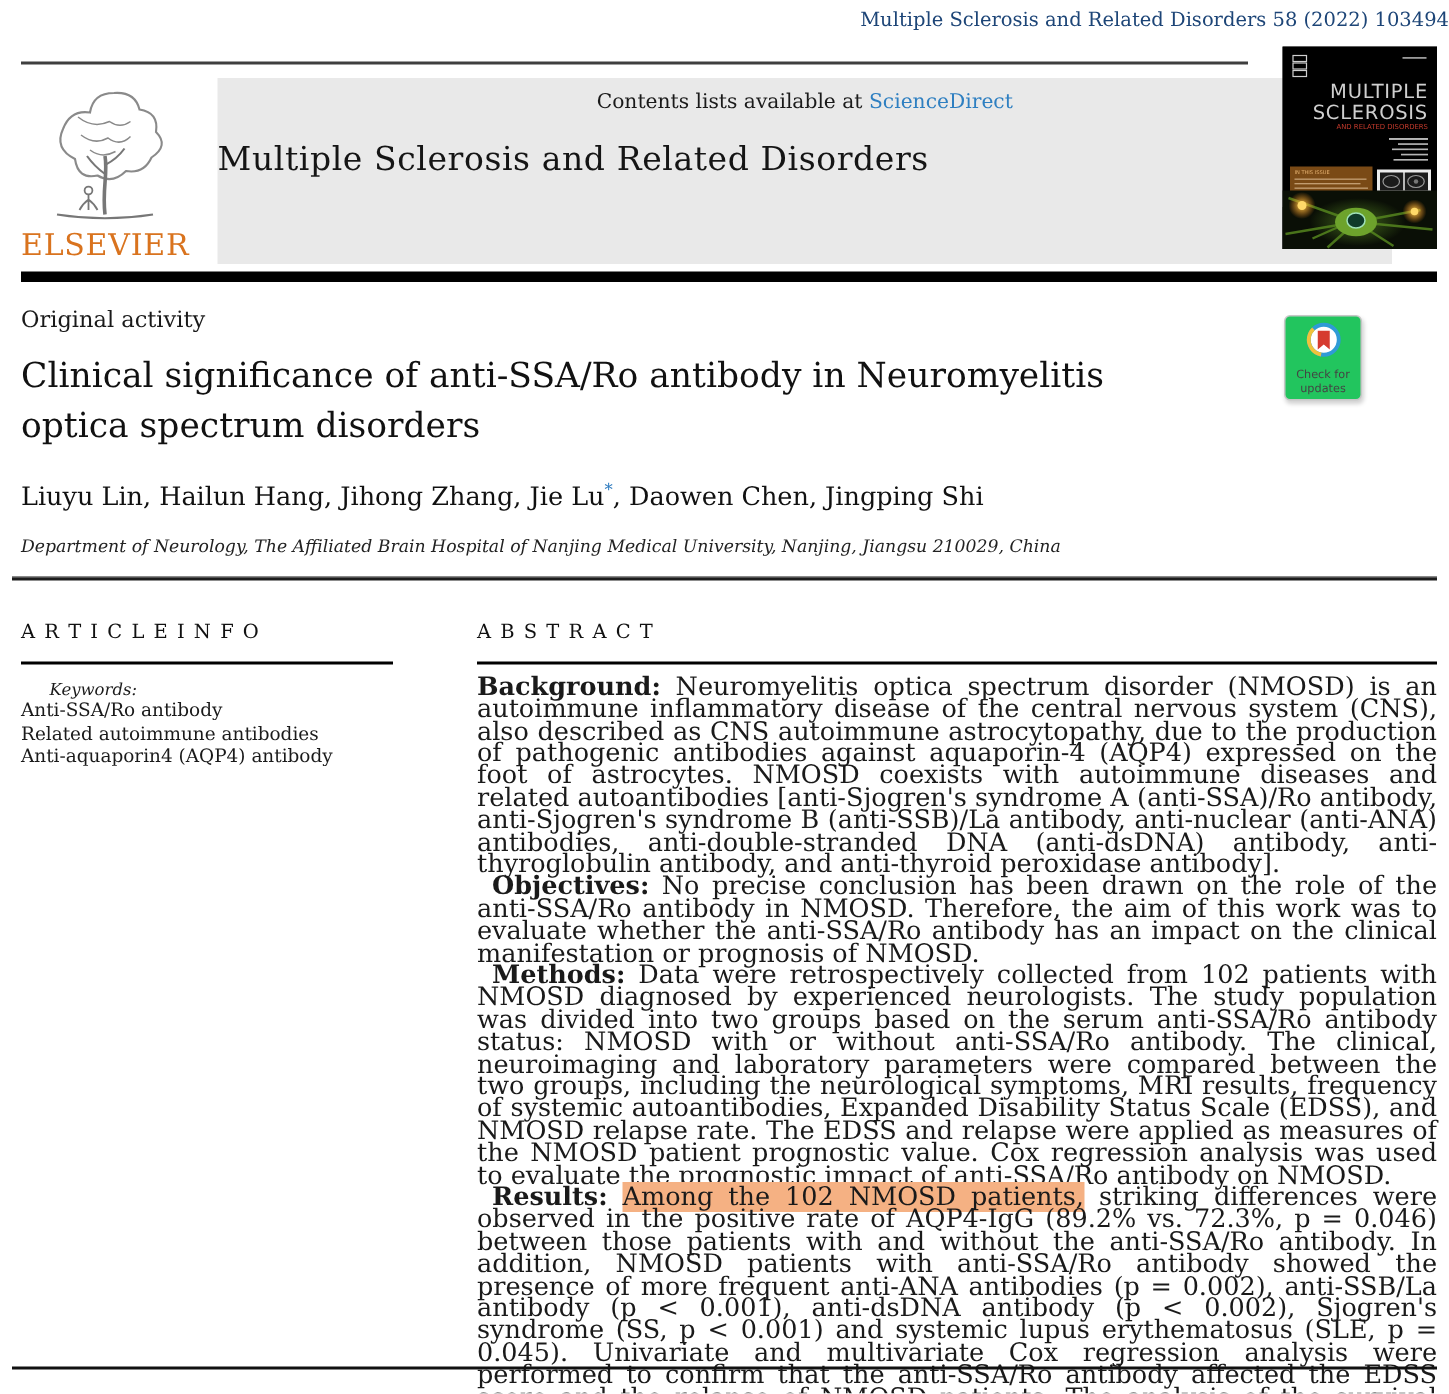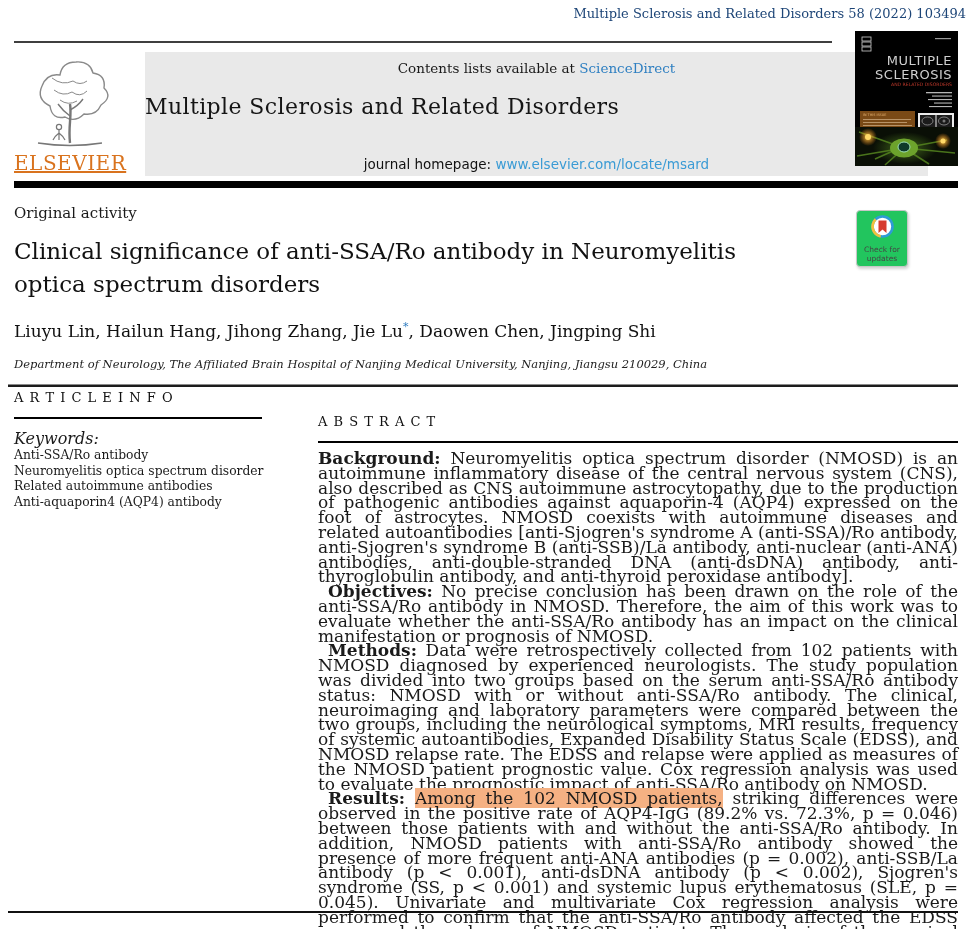--- a/index.html
+++ b/index.html
@@ -18,21 +18,21 @@
     text-align: right; font-size: 13px; color: #1d4577;
   }
 
   .top-rule { position: absolute; top: 41px; left: 14px; width: 818px; height: 2px; background: #3f3f3f; }
 
   
   .logo-block { position: absolute; left: 14px; top: 48px; width: 112px; height: 128px; text-align: center; }
   .logo-tree { display: block; margin: 0 auto; }
   .elsevier-word {
     font-size: 20px; color: #d9731e; letter-spacing: 0.5px;
-    font-family: "DejaVu Serif", serif; margin-top: 1px; text-decoration: underline;
+    font-family: "DejaVu Serif", serif; margin-top: 1px;
   }
 
   
   .masthead {
     position: absolute; left: 145px; top: 52px; width: 783px; height: 124px;
     background: #e9e9e9;
   }
   .contents-line { position: absolute; top: 8px; width: 100%; text-align: center; font-size: 13.5px; color: #1a1a1a; }
   .sciencedirect-link { color: #2e7fc1; }
   .masthead-title {
@@ -67,28 +67,28 @@
     font-family: "DejaVu Sans", sans-serif; font-size: 7.5px; line-height: 9px; color: #444;
   }
 
   .authors { position: absolute; left: 14px; top: 320px; font-size: 17px; color: #111; }
   .corresponding-mark { color: #2e7bbf; font-size: 11px; vertical-align: super; }
   .affiliation { position: absolute; left: 14px; top: 357px; font-size: 11.5px; font-style: italic; color: #222; }
 
   .section-rule { position: absolute; left: 8px; top: 384px; width: 950px; height: 3px; background: #1c1c1c; border-top: 1px solid #8a8a8a; }
 
   
-  .info-col { position: absolute; left: 14px; top: 390px; width: 285px; }
+  .info-col { position: absolute; left: 14px; top: 414px; width: 285px; }
   .abstract-col { position: absolute; left: 318px; top: 414px; width: 640px; }
   .col-heading { font-size: 13px; letter-spacing: 1px; color: #111; }
   .col-rule { margin-top: 12px; height: 2px; background: #000; }
   .info-col .col-rule { width: 248px; }
   .abstract-col .col-rule { width: 640px; }
 
-  .keywords-label { margin-top: 10px; font-style: italic; font-size: 16px; }
+  .keywords-label { margin-top: 10px; font-style: italic; font-size: 11px; margin-left: 19px; }
   .keyword-line { font-size: 12.3px; line-height: 15.5px; }
 
   .abstract-body { margin-top: 8px; font-size: 17px; line-height: 14.8px; text-align: justify; }
   .abstract-body p { margin: 0; }
   .abstract-body p + p { text-indent: 10px; }
   .para-label { font-weight: bold; }
   .hl { background: #f5b183; }
 
   .bottom-rule { position: absolute; left: 8px; top: 911px; width: 950px; height: 2px; background: #111; }
 </style>
@@ -116,23 +116,20 @@
       </g>
     </svg>
     <div class="elsevier-word">ELSEVIER</div>
   </div>
 
   <div class="masthead">
     <div class="contents-line">
       <span>Contents lists available at </span><a class="sciencedirect-link">ScienceDirect</a>
     </div>
     <div class="masthead-title">Multiple Sclerosis and Related Disorders</div>
-    <div class="homepage-line">
-      <span>journal homepage: </span><a class="homepage-link">www.elsevier.com/locate/msard</a>
-    </div>
   </div>
 
   <div class="cover">
     <svg width="103" height="135" viewBox="0 0 103 135">
       <defs>
         <radialGradient id="gGlow" cx="50%" cy="50%" r="50%">
           <stop offset="0%" stop-color="#6fae2e" stop-opacity="0.9"></stop>
           <stop offset="100%" stop-color="#6fae2e" stop-opacity="0"></stop>
         </radialGradient>
         <radialGradient id="gOrange" cx="50%" cy="50%" r="50%">
@@ -228,21 +225,20 @@
 
   <div class="affiliation">Department of Neurology, The Affiliated Brain Hospital of Nanjing Medical University, Nanjing, Jiangsu 210029, China</div>
 
   <div class="section-rule"></div>
 
   <div class="info-col">
     <div class="col-heading">A R T I C L E  I N F O</div>
     <div class="col-rule"></div>
     <div class="keywords-label">Keywords:</div>
     <div class="keyword-line">Anti-SSA/Ro antibody</div>
-    <div class="keyword-line">Neuromyelitis optica spectrum disorder</div>
     <div class="keyword-line">Related autoimmune antibodies</div>
     <div class="keyword-line">Anti-aquaporin4 (AQP4) antibody</div>
   </div>
 
   <div class="abstract-col">
     <div class="col-heading">A B S T R A C T</div>
     <div class="col-rule"></div>
     <div class="abstract-body">
       <p><span class="para-label">Background:</span><span> Neuromyelitis optica spectrum disorder (NMOSD) is an autoimmune inflammatory disease of the central nervous system (CNS), also described as CNS autoimmune astrocytopathy, due to the production of pathogenic antibodies against aquaporin-4 (AQP4) expressed on the foot of astrocytes. NMOSD coexists with autoimmune diseases and related autoantibodies [anti-Sjogren's syndrome A (anti-SSA)/Ro antibody, anti-Sjogren's syndrome B (anti-SSB)/La antibody, anti-nuclear (anti-ANA) antibodies, anti-double-stranded DNA (anti-dsDNA) antibody, anti-thyroglobulin antibody, and anti-thyroid peroxidase antibody].</span></p>
       <p><span class="para-label">Objectives:</span><span> No precise conclusion has been drawn on the role of the anti-SSA/Ro antibody in NMOSD. Therefore, the aim of this work was to evaluate whether the anti-SSA/Ro antibody has an impact on the clinical manifestation or prognosis of NMOSD.</span></p>

